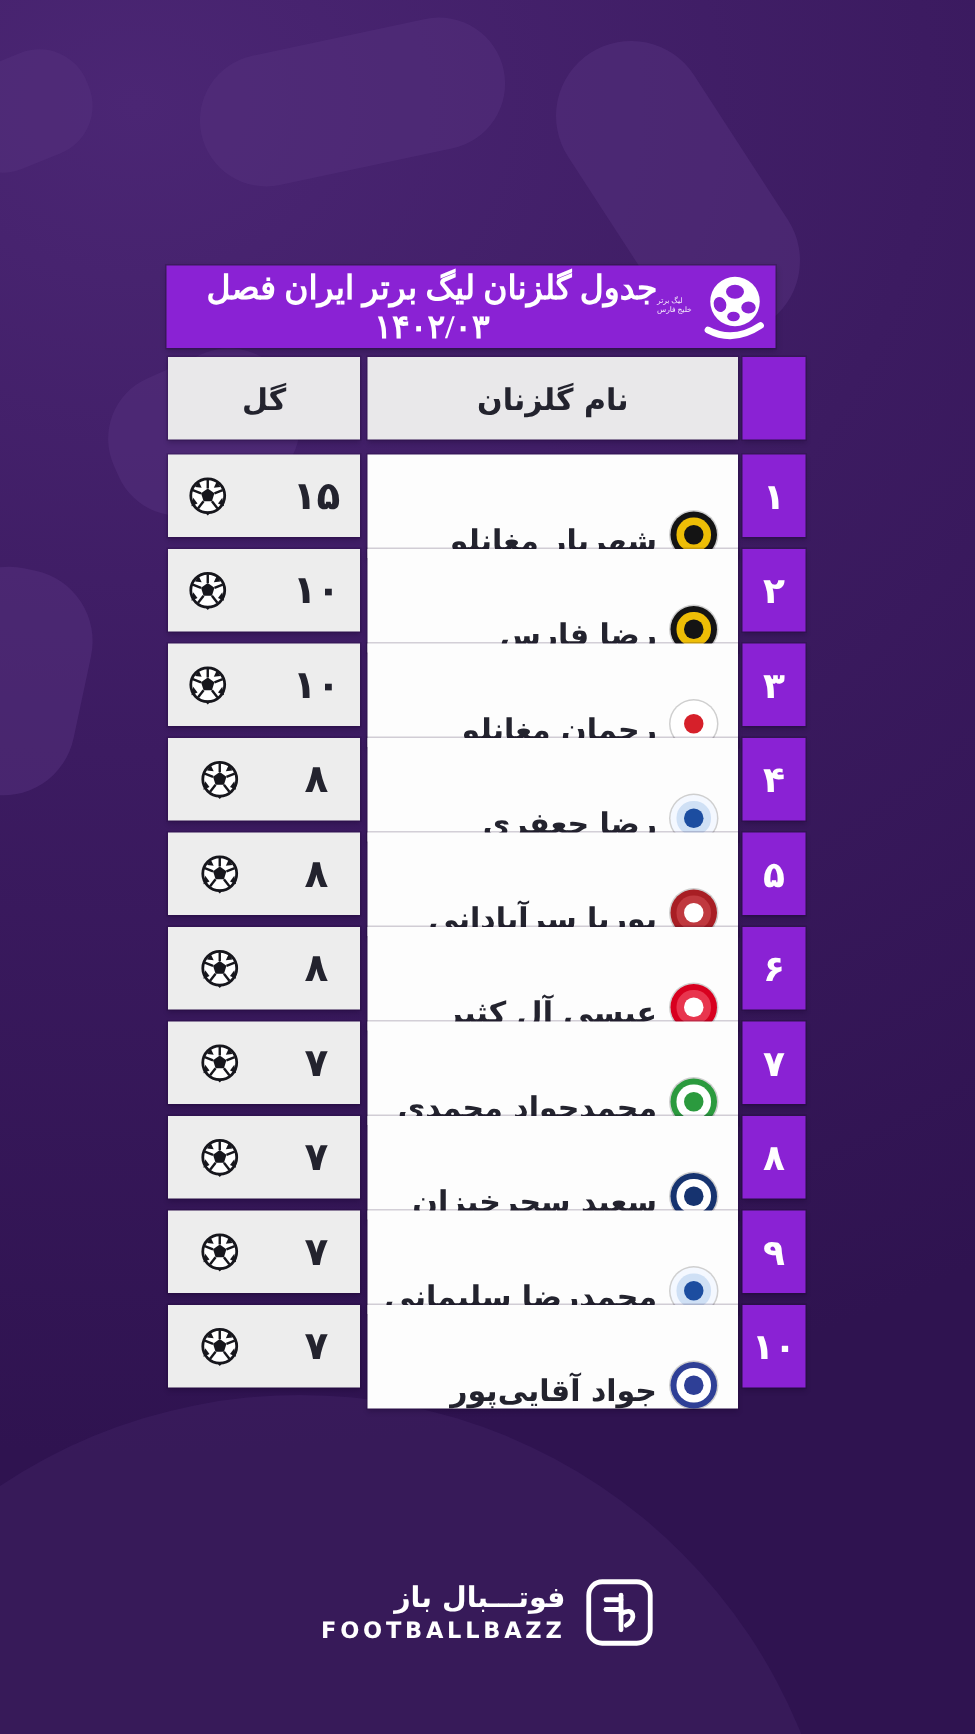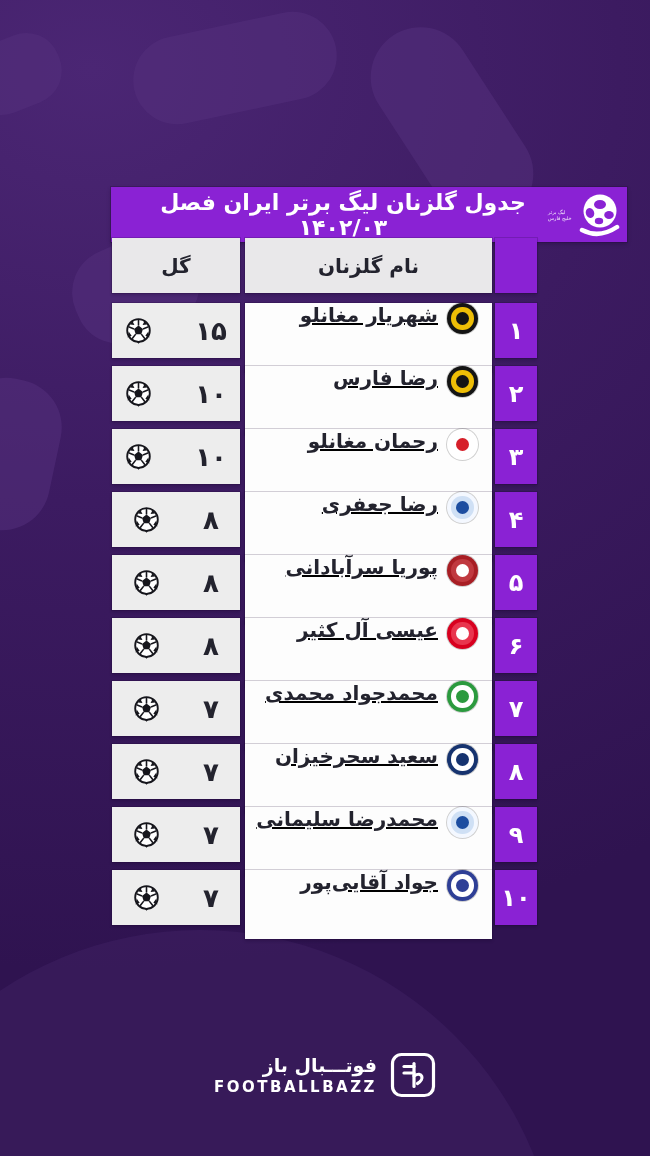--- a/index.html
+++ b/index.html
@@ -18,41 +18,41 @@
   .bg-panel{position:absolute;background:var(--panel);opacity:.55;}
   .p1{left:-34px;top:38px;width:96px;height:72px;border-radius:34px;transform:rotate(-22deg);}
   .p2{left:132px;top:24px;width:206px;height:88px;border-radius:46px;transform:rotate(-12deg);}
   .p3{left:402px;top:18px;width:100px;height:215px;border-radius:50px;transform:rotate(-33deg);}
   .p4{left:-48px;top:378px;width:104px;height:152px;border-radius:48px;transform:rotate(12deg);}
   .p5{left:72px;top:240px;width:128px;height:96px;border-radius:44px;transform:rotate(-24deg);}
   .p6{left:248px;top:352px;width:236px;height:122px;border-radius:58px;transform:rotate(-17deg);}
   .bg-ball-bottom{position:absolute;left:-160px;top:930px;width:720px;height:720px;border-radius:50%;
     background:rgba(130,90,180,0.10);}
   
-  .title-bar{position:absolute;left:111px;top:187px;width:516px;height:55px;background:var(--accent);
-    box-shadow:0 0 0 1px rgba(30,8,52,.25), 0 2px 4px rgba(20,5,40,.3);display:flex;align-items:center;}
+  .title-bar{position:absolute;left:111px;top:177px;width:406px;height:55px;background:var(--accent);
+    box-shadow:0 0 0 1px rgba(30,8,52,.25), 0 2px 4px rgba(20,5,40,.3);display:flex;align-items:center;font-family:Liberation Serif, serif;}
   .title-text{position:absolute;left:10px;right:62px;text-align:center;direction:rtl;
     color:var(--text_white);font-size:22px;font-weight:bold;letter-spacing:0;}
   .league-logo{position:absolute;right:4px;top:3px;display:flex;align-items:center;gap:1px;direction:ltr;}
   .league-logo-text{color:var(--text_white);font-size:5px;direction:rtl;opacity:.9;width:26px;text-align:left;line-height:1.3;}
   
   .cell{position:absolute;box-shadow:0 0 0 1px rgba(30,8,52,.18), 0 2px 3px rgba(20,5,40,.25);}
   .colhead{top:238px;height:55px;background:var(--header_cell);display:flex;align-items:center;justify-content:center;
     font-size:20px;font-weight:bold;color:var(--text_dark);direction:rtl;}
   .colhead-goals{left:112px;width:128px;}
   .colhead-player{left:245px;width:247px;}
   .colhead-rank{left:495px;width:42px;background:var(--accent);}
   
   .rows{position:absolute;left:112px;top:303px;width:425px;}
   .row{position:relative;height:55px;margin-bottom:8px;}
   .goals-cell{left:0;width:128px;height:55px;background:var(--cell_gray);
     display:flex;align-items:center;justify-content:center;gap:13px;direction:ltr;}
   .goals-value{font-size:26px;font-weight:bold;color:var(--text_dark);line-height:1;margin-left:30px;}
   .name-cell{left:133px;width:247px;height:69px;background:var(--cell_white);
-    display:flex;align-items:flex-start;flex-direction:row;direction:rtl;padding-right:14px;gap:9px;text-decoration:underline;}
+    display:flex;align-items:flex-end;flex-direction:row;direction:rtl;padding-right:14px;gap:9px;}
   .player-name{font-size:20px;font-weight:bold;color:var(--text_dark);white-space:nowrap;}
   .rank-cell{left:383px;width:42px;height:55px;background:var(--accent);
     display:flex;align-items:center;justify-content:center;color:var(--text_white);
     font-size:24px;font-weight:bold;direction:rtl;}
   .club-logo{width:31px;height:31px;border-radius:50%;flex:0 0 31px;display:flex;align-items:center;justify-content:center;
     box-shadow:0 0 0 1px rgba(0,0,0,.18);}
   .club-logo-mid{width:72%;height:72%;border-radius:50%;display:flex;align-items:center;justify-content:center;}
   .club-logo-core{width:58%;height:58%;border-radius:50%;}
   
   .footer{position:absolute;left:0;top:1052px;width:650px;display:flex;align-items:center;justify-content:center;gap:13px;direction:ltr;}

